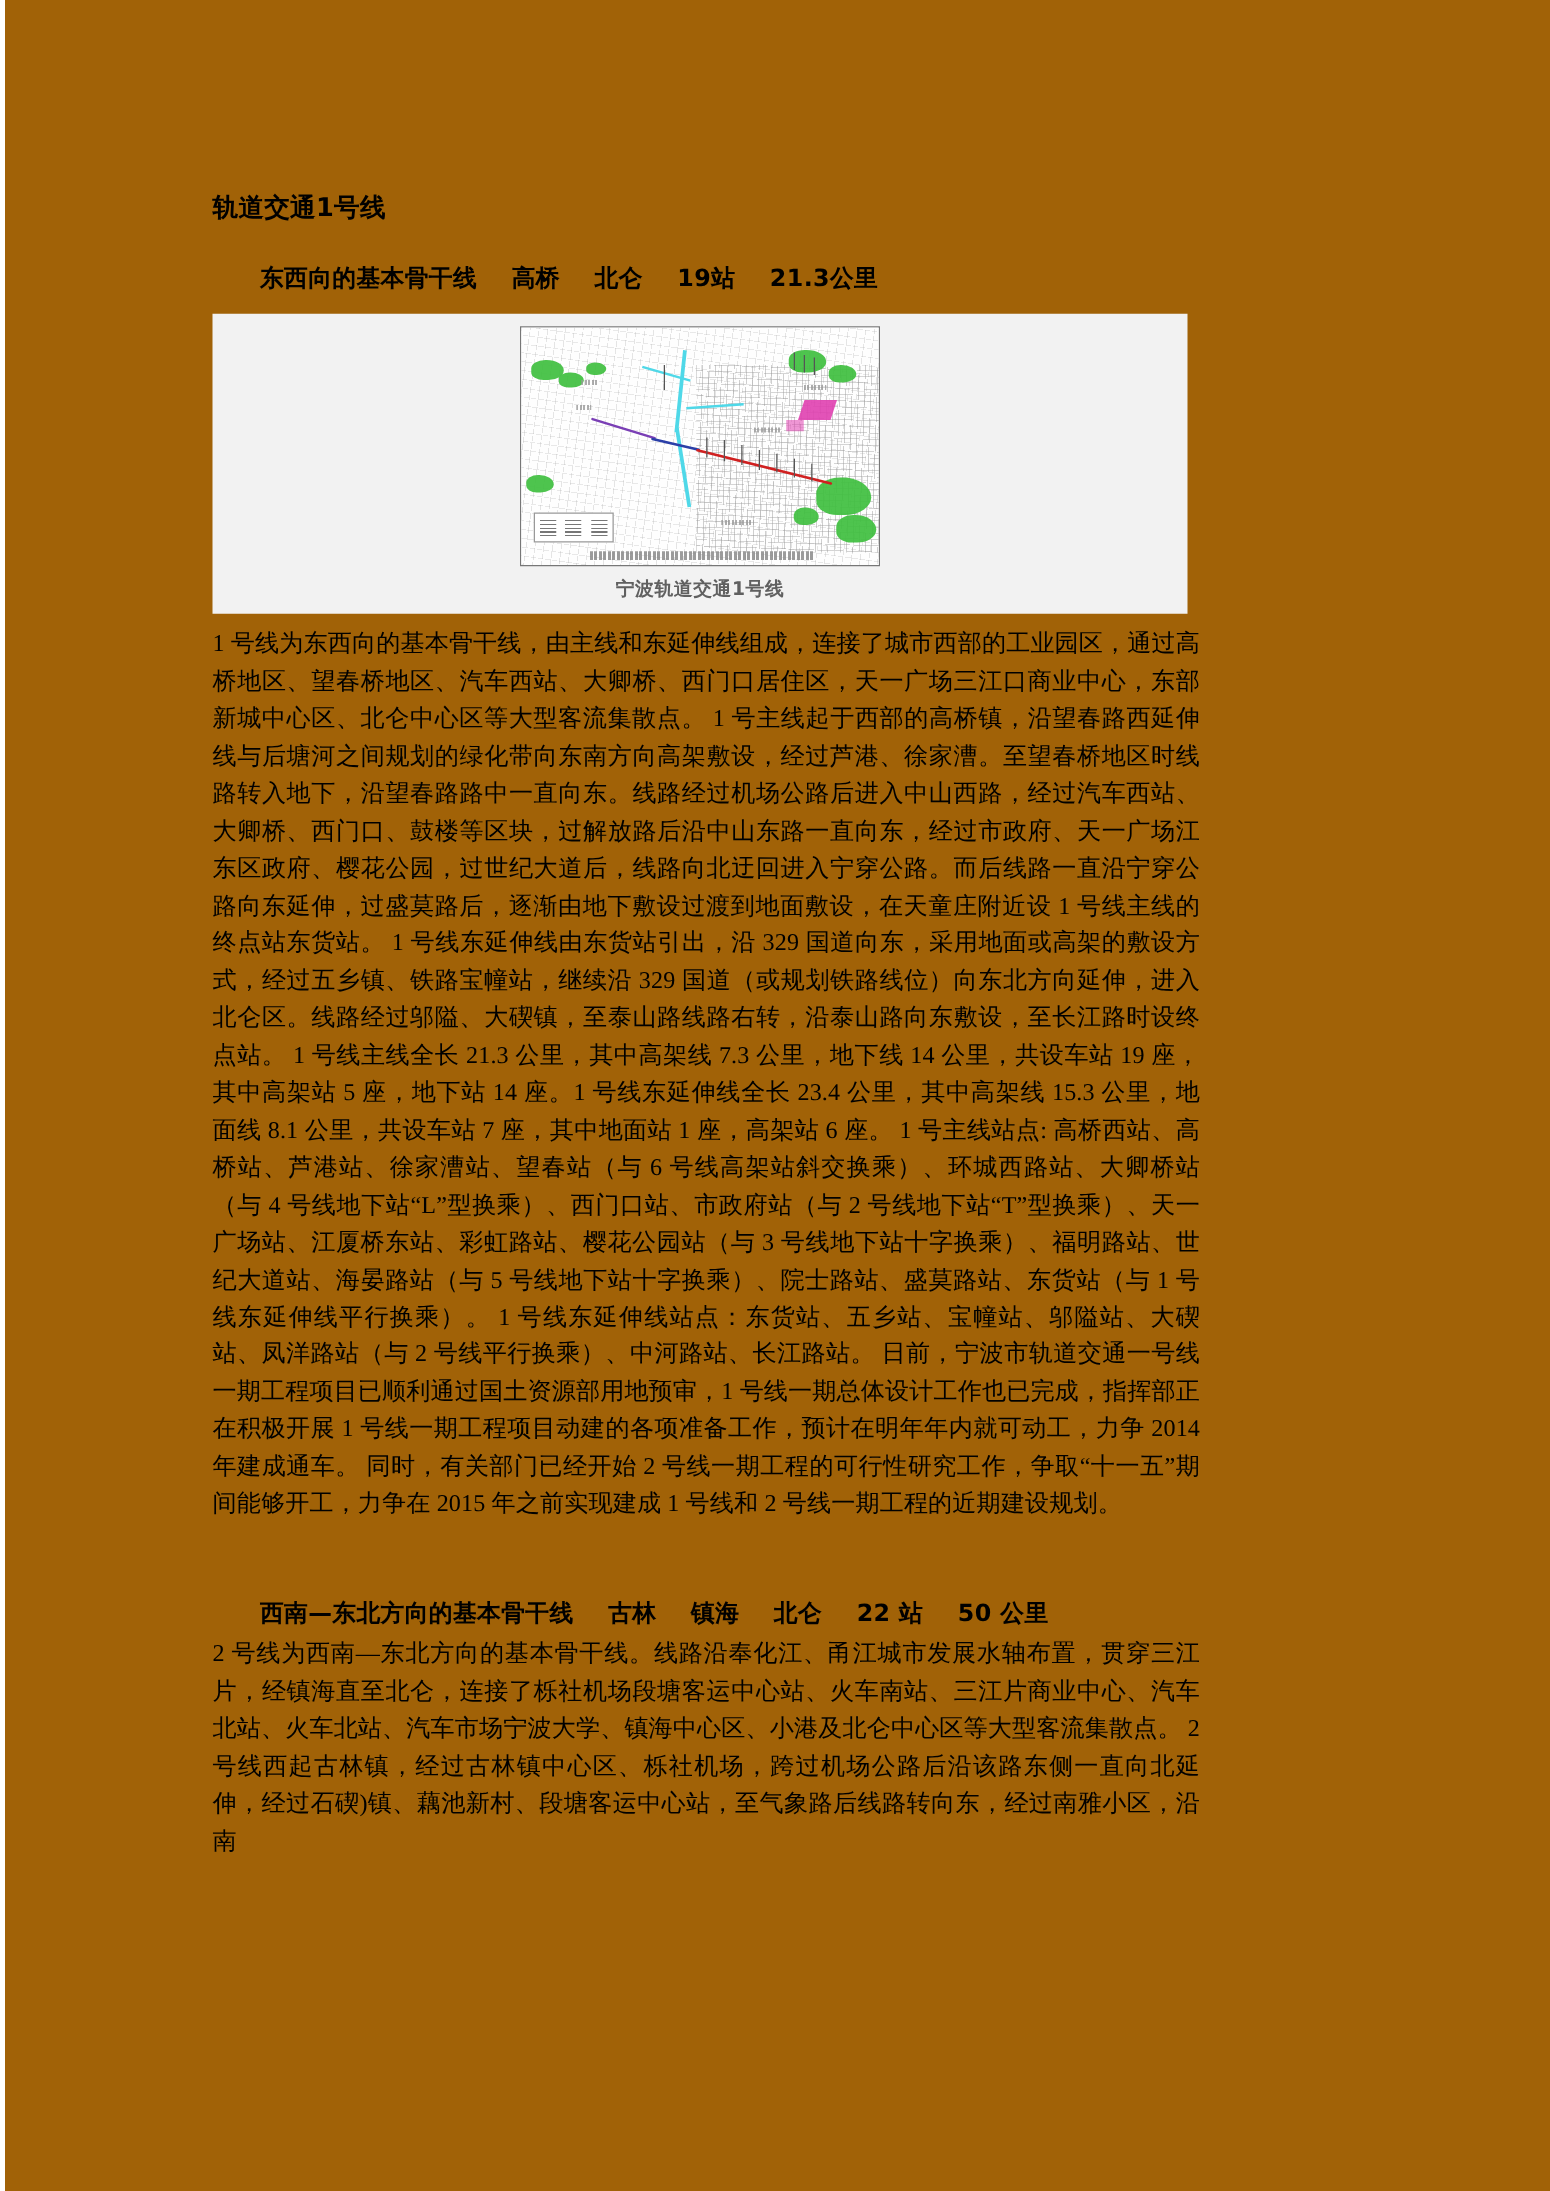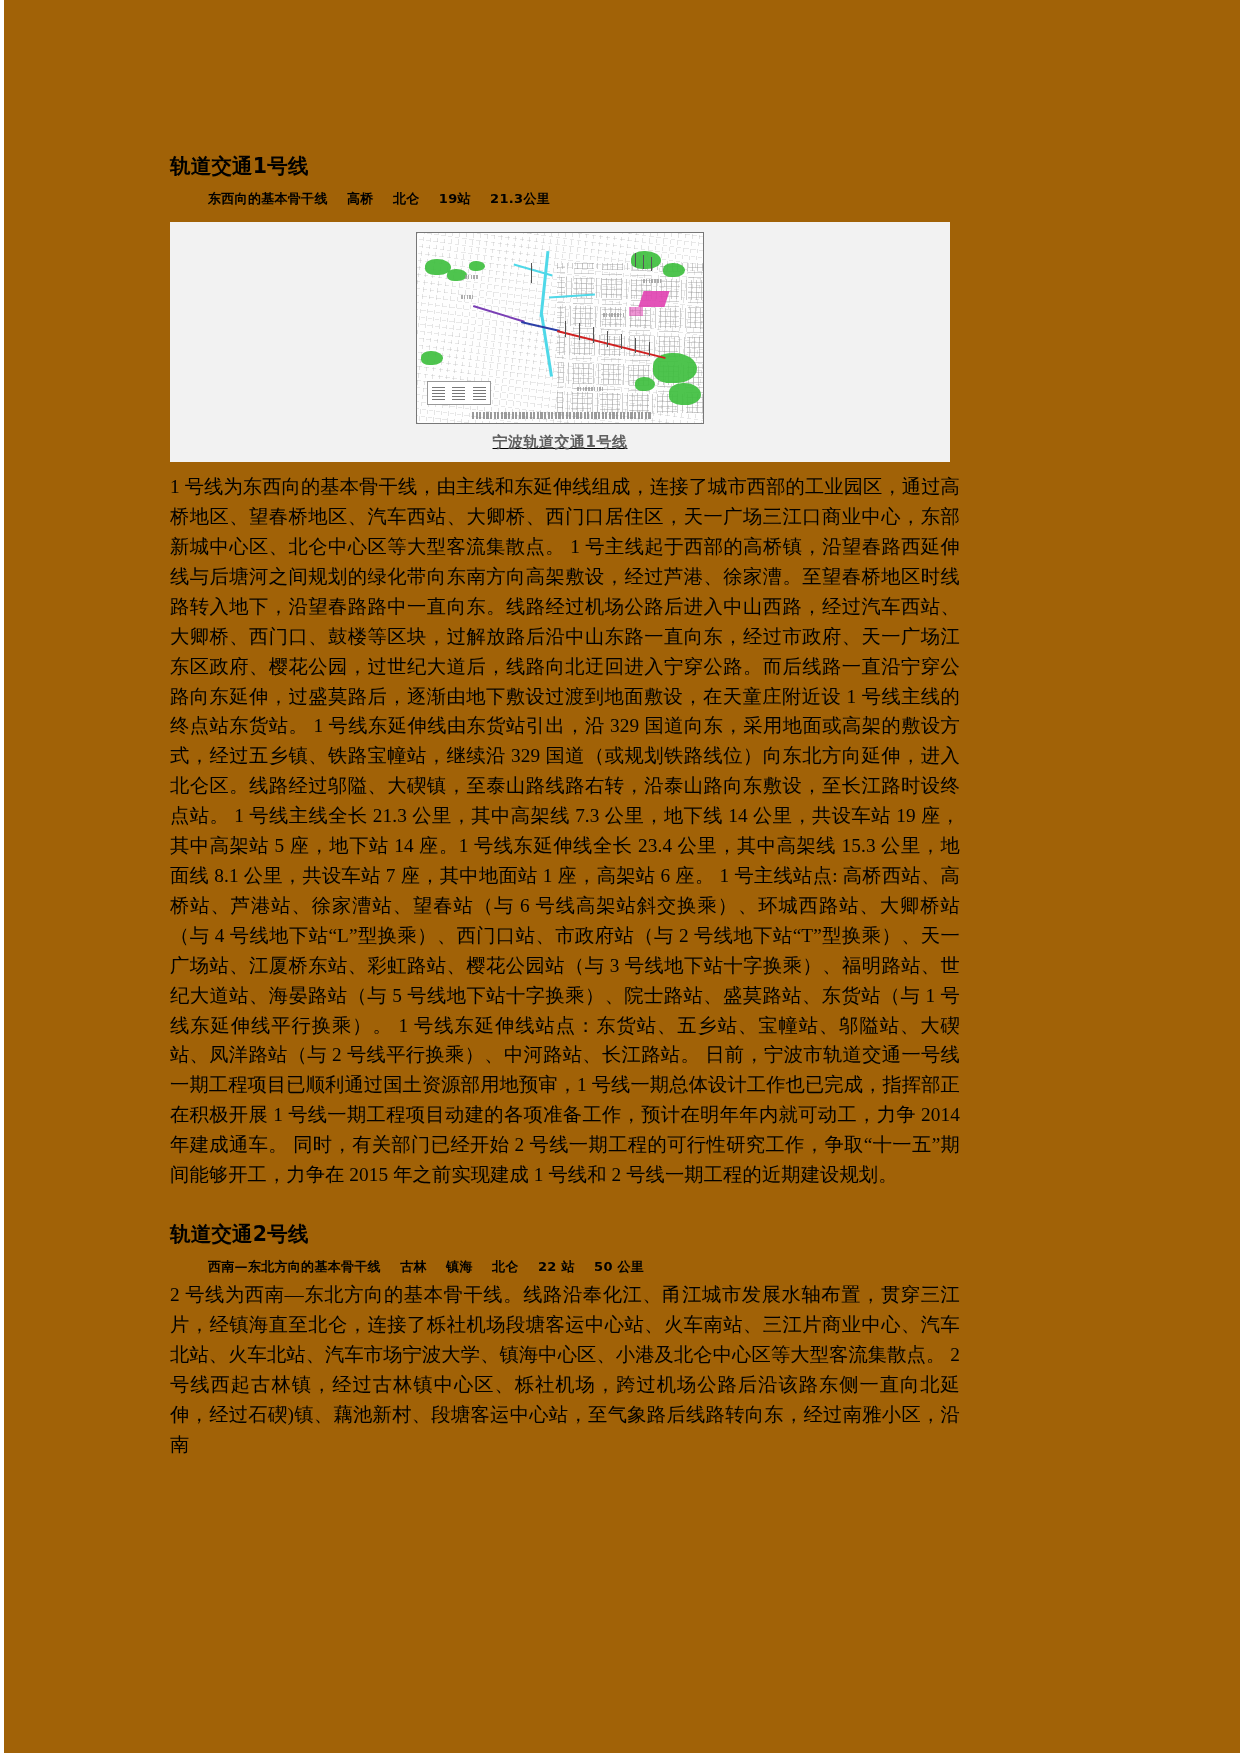--- a/index.html
+++ b/index.html
@@ -34,38 +34,37 @@
     font-size: 20.5px;
     font-weight: bold;
     margin: 0 0 0 0;
     padding: 0;
     line-height: 1.4;
     letter-spacing: 0.2px;
   }
 
   .subtitle {
     font-family: "DejaVu Sans", "Liberation Sans", sans-serif;
-    font-size: 13px;
+    font-size: 19px;
     font-weight: bold;
-    margin: 8px 0 0 0;
+    margin: 28px 0 0 0;
     padding-left: 38px;
     line-height: 1.5;
     white-space: pre;
     letter-spacing: 0.3px;
   }
 
   
   .figure-block {
     margin-top: 14px;
     width: 780px;
     background: #f2f2f2;
     padding: 0;
     box-sizing: border-box;
     position: relative;
-    text-decoration: underline;
   }
   .figure-inner {
     width: 288px;
     margin: 0 auto;
     padding: 10px 0 10px 0;
   }
   .map-frame {
     width: 288px;
     height: 192px;
     border: 1.5px solid #777;
@@ -243,20 +242,19 @@
         </div>
 
         <div class="fig-caption">宁波轨道交通1号线</div>
       </div>
     </div>
 
     <p class="body-text first">    1 号线为东西向的基本骨干线，由主线和东延伸线组成，连接了城市西部的工业园区，通过高桥地区、望春桥地区、汽车西站、大卿桥、西门口居住区，天一广场三江口商业中心，东部新城中心区、北仑中心区等大型客流集散点。        1 号主线起于西部的高桥镇，沿望春路西延伸线与后塘河之间规划的绿化带向东南方向高架敷设，经过芦港、徐家漕。至望春桥地区时线路转入地下，沿望春路路中一直向东。线路经过机场公路后进入中山西路，经过汽车西站、大卿桥、西门口、鼓楼等区块，过解放路后沿中山东路一直向东，经过市政府、天一广场江东区政府、樱花公园，过世纪大道后，线路向北迂回进入宁穿公路。而后线路一直沿宁穿公路向东延伸，过盛莫路后，逐渐由地下敷设过渡到地面敷设，在天童庄附近设 1 号线主线的终点站东货站。        1 号线东延伸线由东货站引出，沿 329 国道向东，采用地面或高架的敷设方式，经过五乡镇、铁路宝幢站，继续沿 329 国道（或规划铁路线位）向东北方向延伸，进入北仑区。线路经过邬隘、大碶镇，至泰山路线路右转，沿泰山路向东敷设，至长江路时设终点站。        1 号线主线全长 21.3 公里，其中高架线 7.3 公里，地下线 14 公里，共设车站 19 座，其中高架站 5 座，地下站 14 座。1 号线东延伸线全长 23.4 公里，其中高架线 15.3 公里，地面线 8.1 公里，共设车站 7 座，其中地面站 1 座，高架站 6 座。        1 号主线站点: 高桥西站、高桥站、芦港站、徐家漕站、望春站（与 6 号线高架站斜交换乘）、环城西路站、大卿桥站（与 4 号线地下站“L”型换乘）、西门口站、市政府站（与 2 号线地下站“T”型换乘）、天一广场站、江厦桥东站、彩虹路站、樱花公园站（与 3 号线地下站十字换乘）、福明路站、世纪大道站、海晏路站（与 5 号线地下站十字换乘）、院士路站、盛莫路站、东货站（与 1 号线东延伸线平行换乘）。        1 号线东延伸线站点：东货站、五乡站、宝幢站、邬隘站、大碶站、凤洋路站（与 2 号线平行换乘）、中河路站、长江路站。        日前，宁波市轨道交通一号线一期工程项目已顺利通过国土资源部用地预审，1 号线一期总体设计工作也已完成，指挥部正在积极开展 1 号线一期工程项目动建的各项准备工作，预计在明年年内就可动工，力争 2014 年建成通车。        同时，有关部门已经开始 2 号线一期工程的可行性研究工作，争取“十一五”期间能够开工，力争在 2015 年之前实现建成 1 号线和 2 号线一期工程的近期建设规划。</p>
 
     <div class="gap-lg"></div>
 
-    <h1 class="section-heading">轨道交通2号线</h1>
 
     <div class="subtitle">西南—东北方向的基本骨干线    古林    镇海    北仑    22 站    50 公里</div>
 
     <p class="body-text">        2 号线为西南—东北方向的基本骨干线。线路沿奉化江、甬江城市发展水轴布置，贯穿三江片，经镇海直至北仑，连接了栎社机场段塘客运中心站、火车南站、三江片商业中心、汽车北站、火车北站、汽车市场宁波大学、镇海中心区、小港及北仑中心区等大型客流集散点。        2 号线西起古林镇，经过古林镇中心区、栎社机场，跨过机场公路后沿该路东侧一直向北延伸，经过石碶)镇、藕池新村、段塘客运中心站，至气象路后线路转向东，经过南雅小区，沿南</p>
 
   </div>
 </div>
 
 </body></html>

